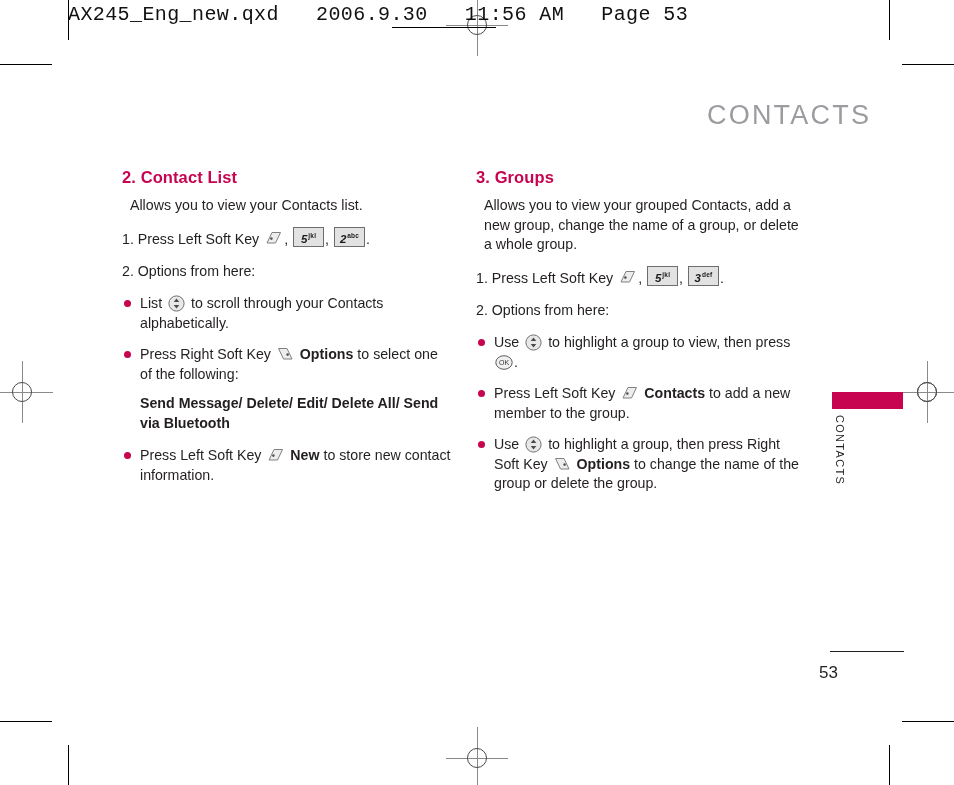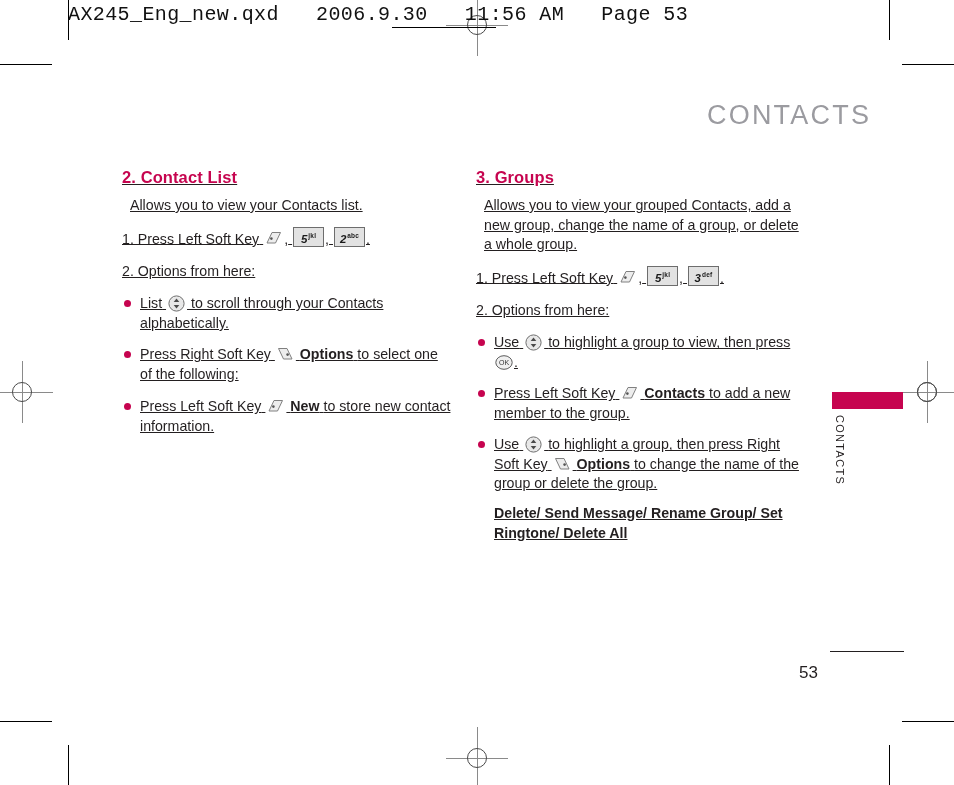--- a/index.html
+++ b/index.html
@@ -121,21 +121,20 @@
     writing-mode: vertical-rl;
     text-orientation: mixed;
     white-space: nowrap;
   }
 
   
   .col {
     position: absolute;
     top: 168px;
     width: 330px;
-    text-decoration: underline;
   }
   .col-left  { left: 122px; }
   .col-right { left: 476px; }
 
   h2.sec-title {
     margin: 0 0 9px 0;
     font-size: 16.5px;
     font-weight: bold;
     color: #c6044f;
     letter-spacing: 0.1px;
@@ -235,21 +234,21 @@
   .footer-rule {
     position: absolute;
     left: 830px;
     top: 651px;
     width: 74px;
     height: 1px;
     background: #231f20;
   }
   .page-number {
     position: absolute;
-    left: 799px;
+    left: 819px;
     top: 663px;
     font-size: 17px;
     color: #231f20;
   }
 </style>
 </head>
 <body>
 
 <div class="crop-line" style="left:0px; top:64px; width:52px; height:1px;"></div>
 <div class="crop-line" style="left:68px; top:40px; width:1px; height:0px;"></div>
@@ -333,20 +332,21 @@
       <span class="dot"></span>
       <span>Press Right Soft Key</span>
       <span class="icon-softkey">
         <svg viewBox="0 0 17 14" width="17" height="14">
           <path d="M15 12 L10 1.5 L1.5 1.5 L6.5 12 Z" fill="#ededed" stroke="#808080" stroke-width="1"></path>
           <circle cx="10.6" cy="7.6" r="1.3" fill="#555"></circle>
         </svg>
       </span>
       <span class="bold">Options</span>
       <span>to select one of the following:</span>
+      <div class="opt-list">Send Message/ Delete/ Edit/ Delete All/ Send via Bluetooth</div>
     </li>
 
     <li style="margin-top:13px;">
       <span class="dot"></span>
       <span>Press Left Soft Key</span>
       <span class="icon-softkey">
         <svg viewBox="0 0 17 14" width="17" height="14">
           <path d="M2 12 L7 1.5 L15.5 1.5 L10.5 12 Z" fill="#ededed" stroke="#808080" stroke-width="1"></path>
           <circle cx="6.4" cy="7.6" r="1.3" fill="#555"></circle>
         </svg>
@@ -423,20 +423,19 @@
       </span>
       <span>to highlight a group, then press Right Soft Key</span>
       <span class="icon-softkey">
         <svg viewBox="0 0 17 14" width="17" height="14">
           <path d="M15 12 L10 1.5 L1.5 1.5 L6.5 12 Z" fill="#ededed" stroke="#808080" stroke-width="1"></path>
           <circle cx="10.6" cy="7.6" r="1.3" fill="#555"></circle>
         </svg>
       </span>
       <span class="bold">Options</span>
       <span>to change the name of the group or delete the group.</span>
-      <div class="opt-list">Delete/ Send Message/ Rename Group/ Set Ringtone/ Delete All</div>
     </li>
 
   </ul>
 </div>
 
 <div class="footer-rule"></div>
 <div class="page-number">53</div>
 
 </body></html>

